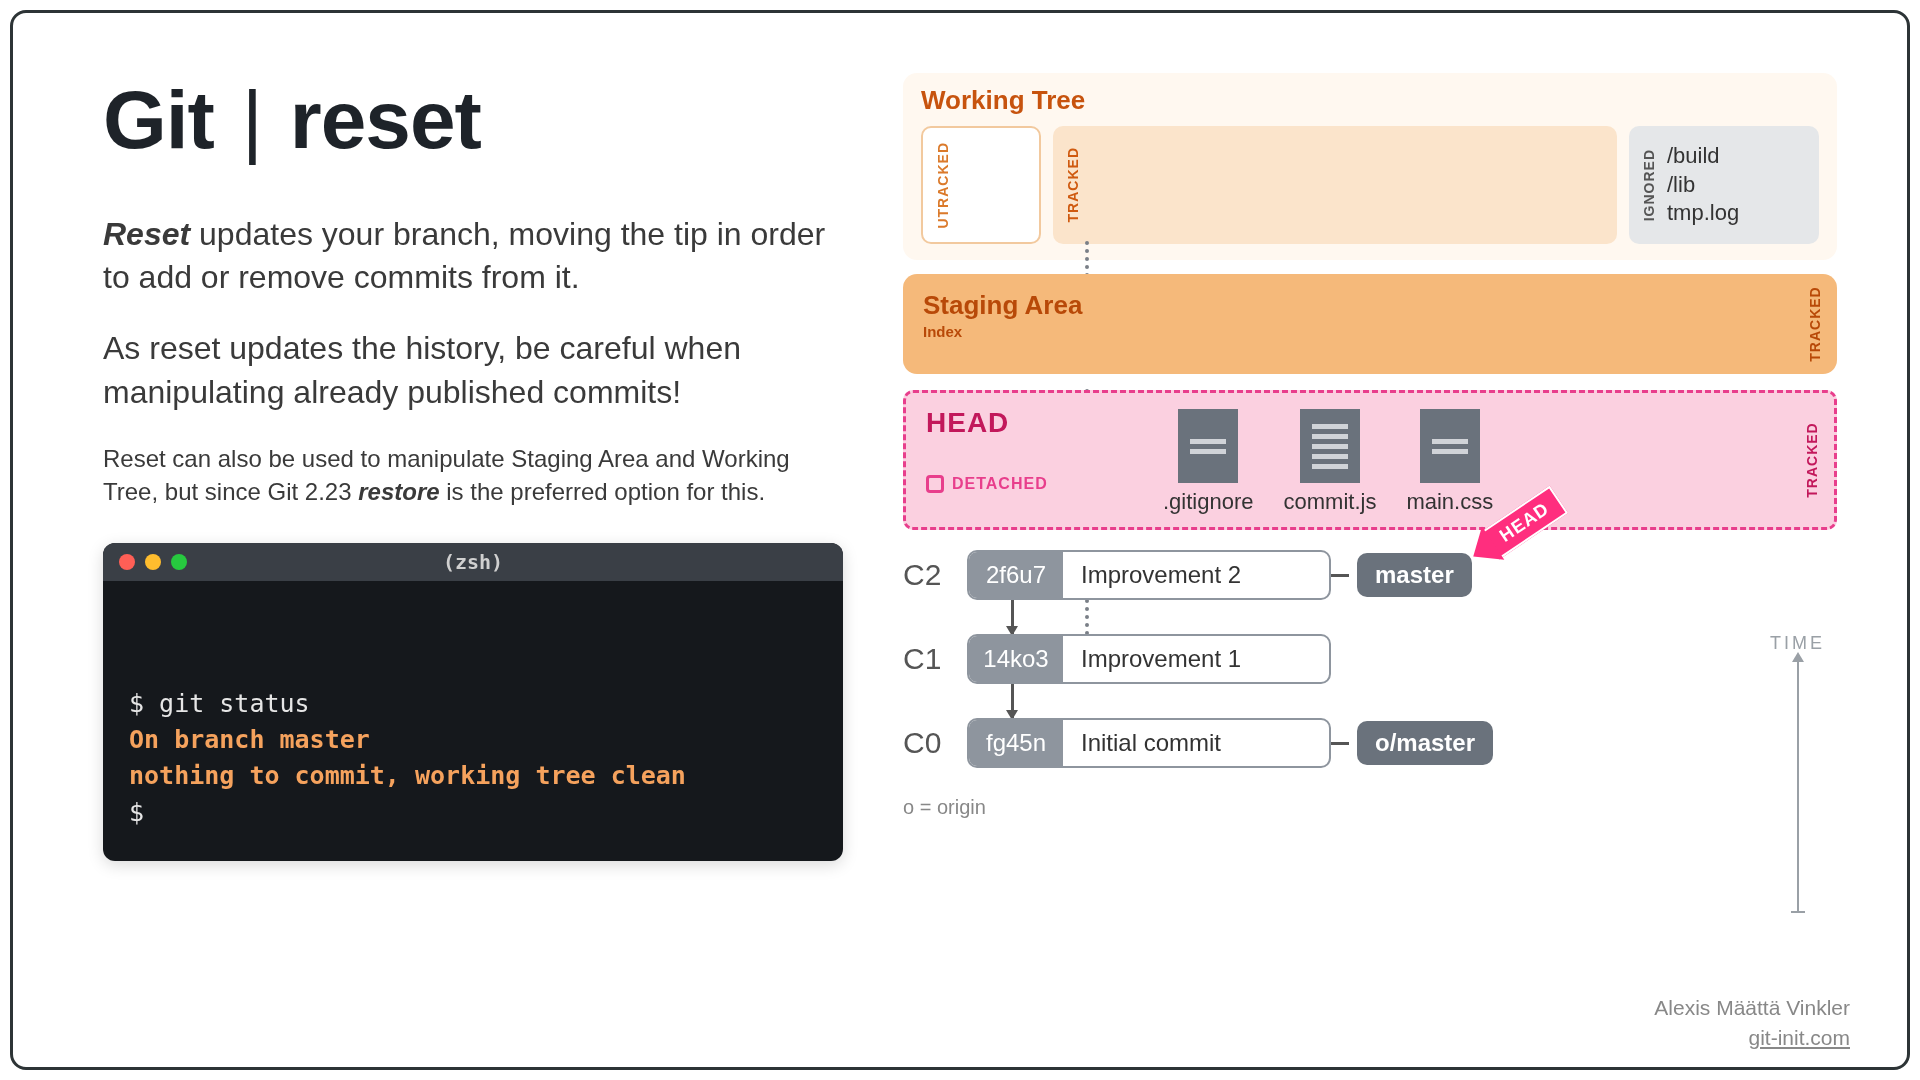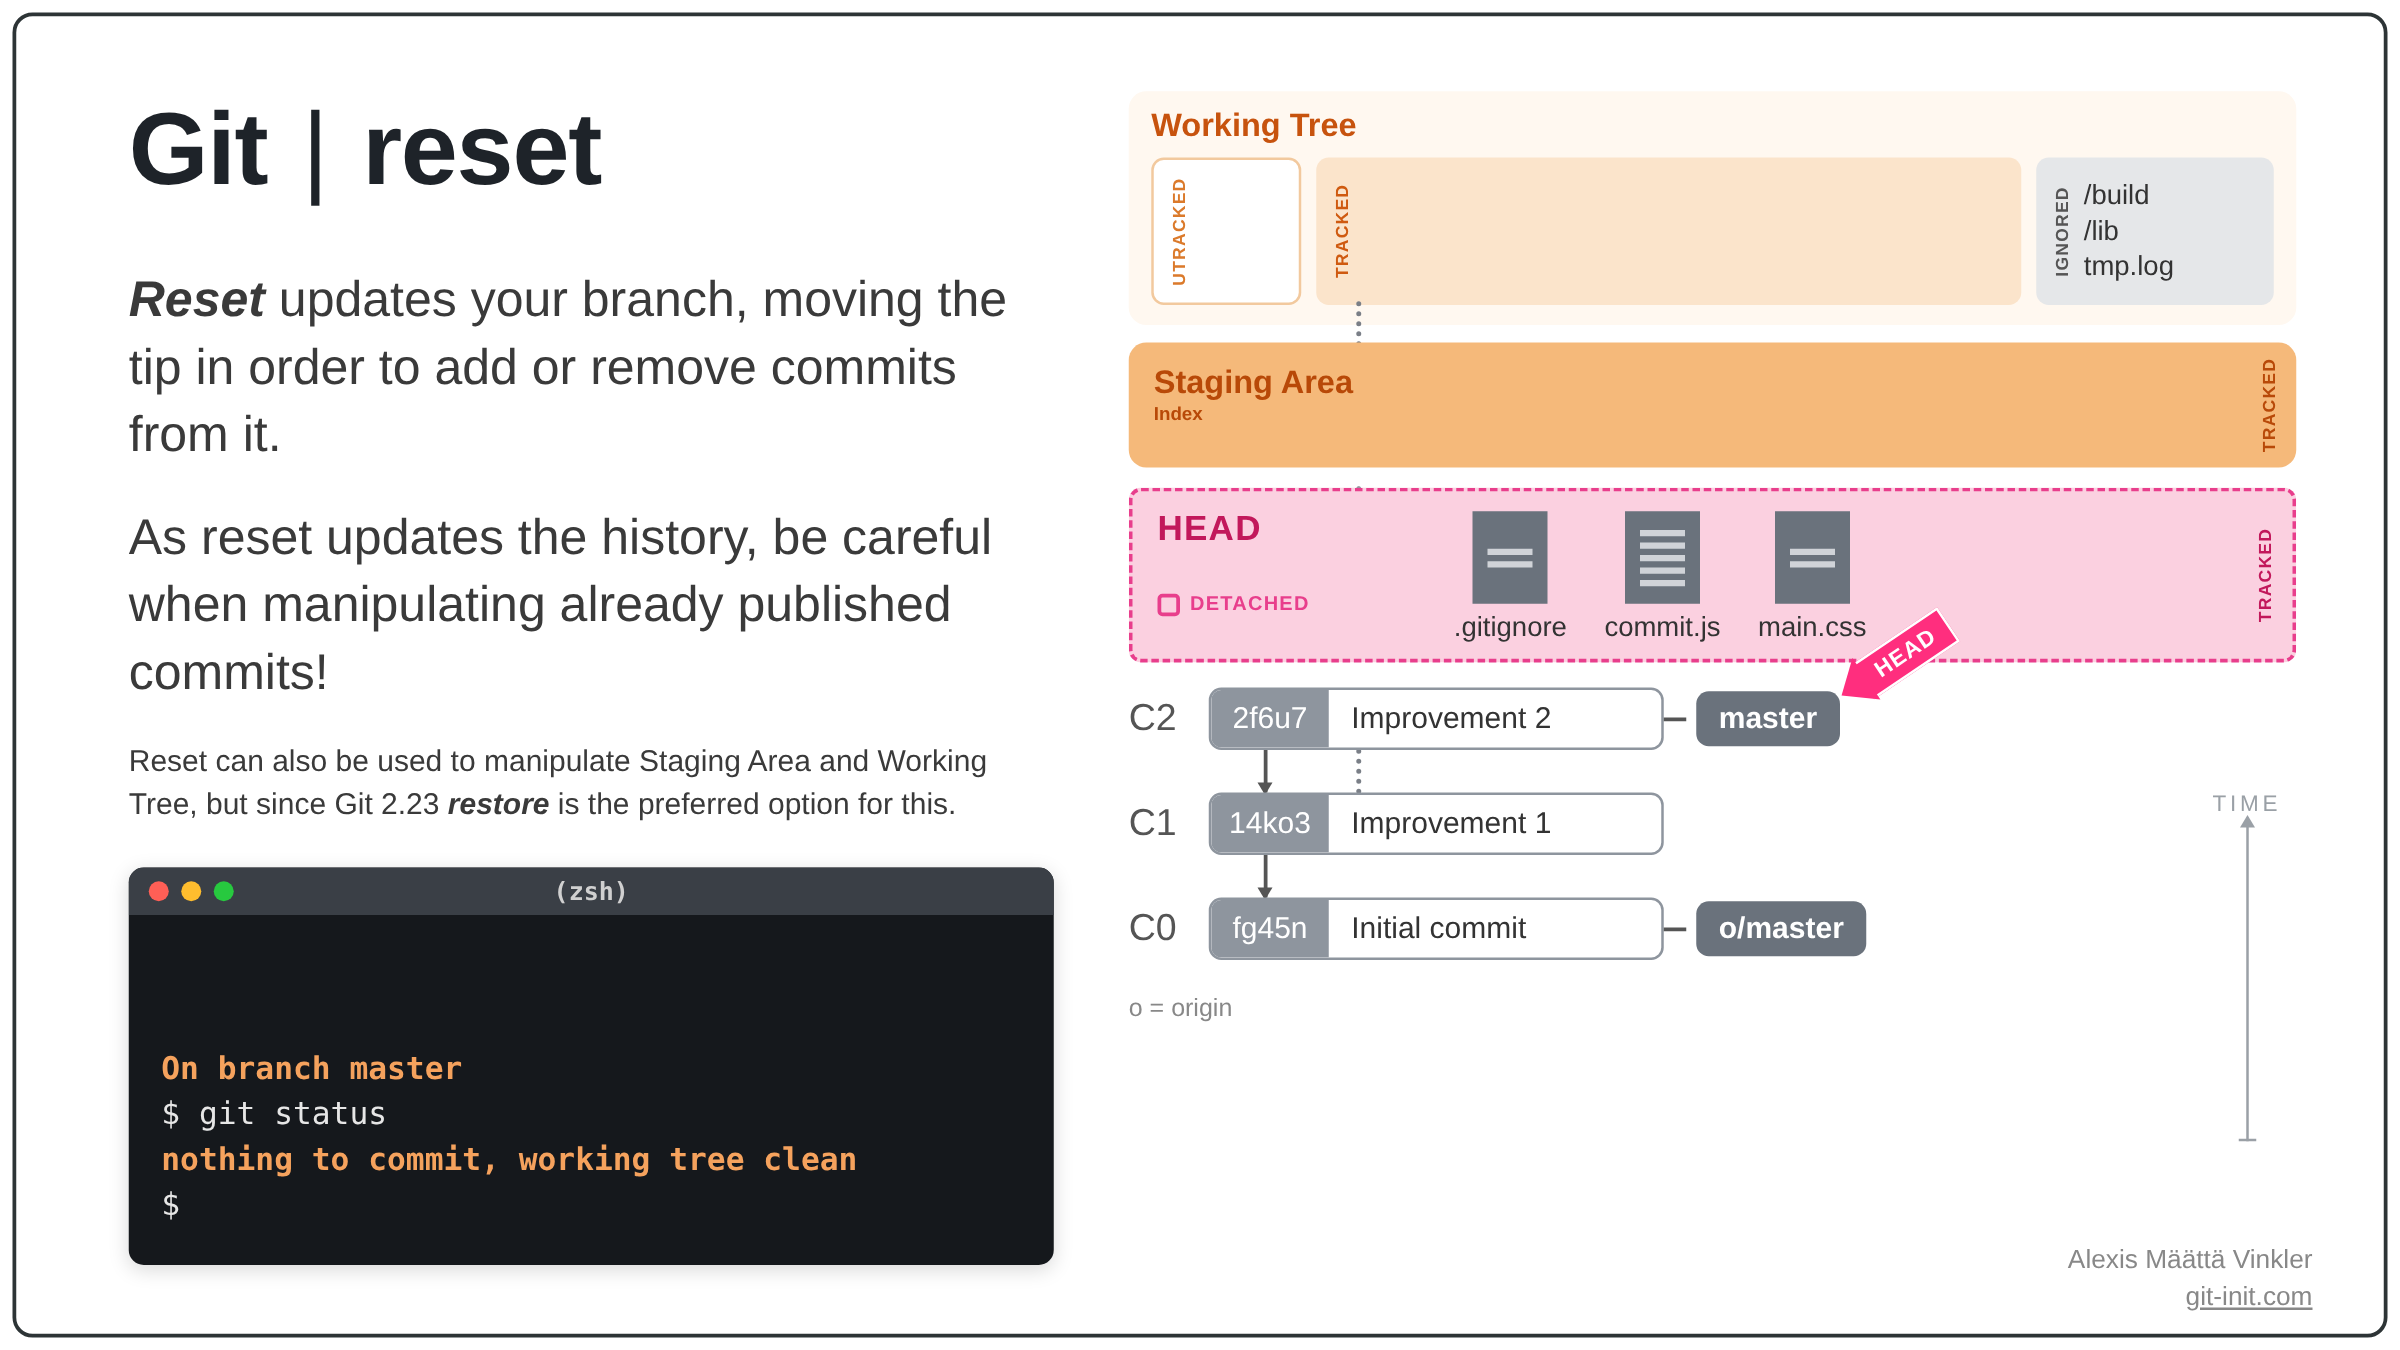--- a/index.html
+++ b/index.html
@@ -26,21 +26,21 @@
 .title {
   font-size: 82px;
   font-weight: 900;
   color: #1e2329;
   letter-spacing: -1px;
   margin-bottom: 46px;
   font-family: "Segoe UI", Arial, sans-serif;
 }
 .title .pipe { font-weight: 400; margin: 0 6px; }
 .para1, .para2 {
-  font-size: 40px;
+  font-size: 32px;
   color: #3a3a3a;
   line-height: 1.35;
   margin-bottom: 28px;
 }
 .para1 b { font-weight: 800; font-style: italic; }
 .para3 {
   font-size: 24px;
   color: #3a3a3a;
   line-height: 1.4;
   margin-bottom: 34px;
@@ -267,22 +267,22 @@
     </p>
 
     <div class="terminal">
       <div class="term-header">
         <div class="tl red"></div>
         <div class="tl yel"></div>
         <div class="tl grn"></div>
         <div class="term-title">(zsh)</div>
       </div>
       <div class="term-body" id="term-body">
+          <div class="term-line tc-cmd">$ git status</div>
           <div class="term-line tc-orange">On branch master</div>
-          <div class="term-line tc-cmd">$ git status</div>
           <div class="term-line tc-orange">nothing to commit, working tree clean</div>
           <div class="term-line tc-cmd">$ </div>
         </div>
     </div>
   </div>
 
   <div class="right">
 
     <div class="wt">
       <div class="wt-title">Working Tree</div>

